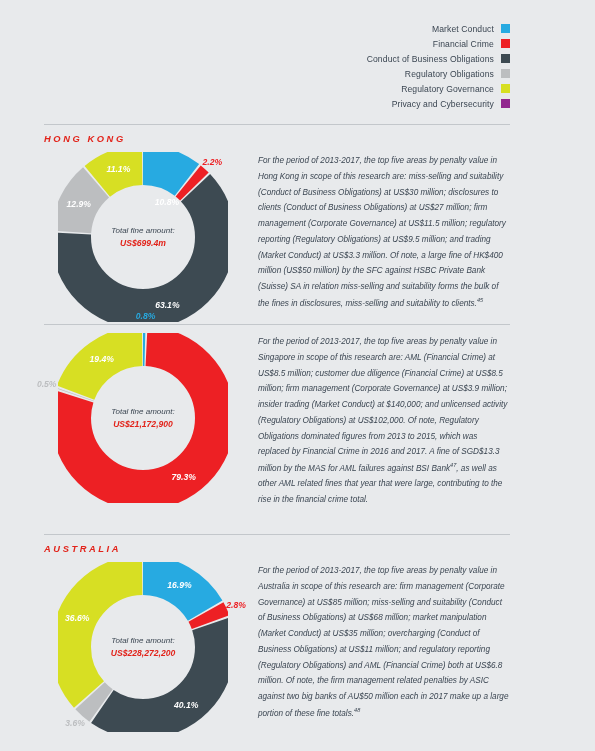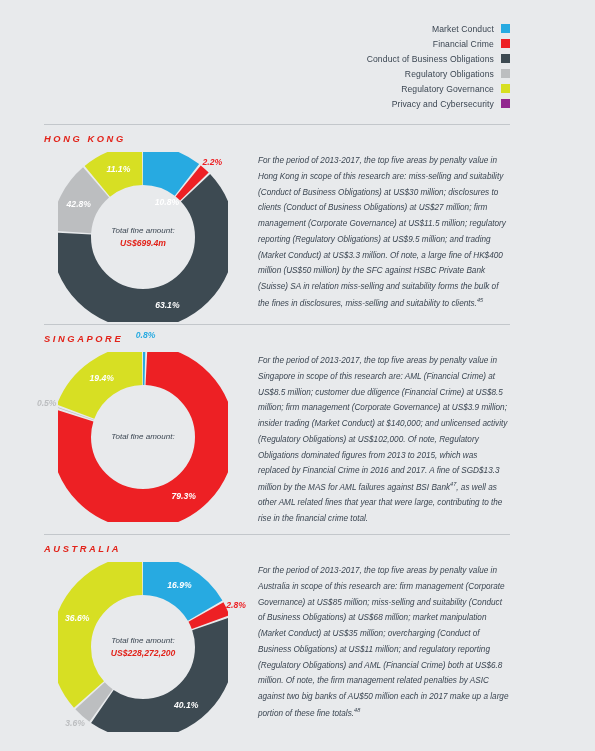--- a/index.html
+++ b/index.html
@@ -102,44 +102,44 @@
               <circle cx="85" cy="85" r="72" fill="none" stroke="#bcbec0" stroke-width="40" stroke-dasharray="56.69992520787613 452.3893421169302" stroke-dashoffset="-343.92436498599795" transform="rotate(-90 85 85)"></circle>
               <circle cx="85" cy="85" r="72" fill="none" stroke="#d7df23" stroke-width="40" stroke-dasharray="48.565051923056195 452.3893421169302" stroke-dashoffset="-402.2242901938741" transform="rotate(-90 85 85)"></circle>
             </svg>
             <div class="donut-center">
               <div class="lbl">Total fine amount:</div>
               <div class="amt">US$699.4m</div>
             </div>
             <div class="slice-label" style="left: 108.94px; top: 17.0966px; color: rgb(255, 255, 255); margin-top: 33px;">10.8%</div>
             <div class="slice-label" style="left: 154.299px; top: 10.1562px; color: rgb(237, 32, 36);">2.2%</div>
             <div class="slice-label" style="left: 109.366px; top: 152.752px; color: rgb(255, 255, 255);">63.1%</div>
-            <div class="slice-label" style="left: 20.781px; top: 52.4436px; color: rgb(255, 255, 255);">42.8%</div>
+            <div class="slice-label" style="left: 20.781px; top: 52.4436px; color: rgb(255, 255, 255);">12.9%</div>
             <div class="slice-label" style="left: 60.4217px; top: 17.325px; color: rgb(255, 255, 255);">11.1%</div>
           </div>
       </div>
       <div class="copy">
         <span>For the period of 2013-2017, the top five areas by penalty value in Hong Kong in scope of this research are: miss-selling and suitability (Conduct of Business Obligations) at US$30 million; disclosures to clients (Conduct of Business Obligations) at US$27 million; firm management (Corporate Governance) at US$11.5 million; regulatory reporting (Regulatory Obligations) at US$9.5 million; and trading (Market Conduct) at US$3.3 million. Of note, a large fine of HK$400 million (US$50 million) by the SFC against HSBC Private Bank (Suisse) SA in relation miss-selling and suitability forms the bulk of the fines in disclosures, miss-selling and suitability to clients.</span><sup>45</sup>
       </div>
     </div>
   </div>
 
   <div class="section" id="sec-sg">
     <div class="rule"></div>
-    <div class="country-title">SINGAPORE</div>
     <div class="section-body">
       <div class="chart-wrap">
         <div class="donut" id="donut-sg">
             <svg width="170" height="170" viewBox="0 0 170 170">
               <circle cx="85" cy="85" r="72" fill="none" stroke="#27aae1" stroke-width="40" stroke-dasharray="2.0191147369354416 452.3893421169302" stroke-dashoffset="0" transform="rotate(-90 85 85)"></circle>
               <circle cx="85" cy="85" r="72" fill="none" stroke="#ed2024" stroke-width="40" stroke-dasharray="357.1447482987256 452.3893421169302" stroke-dashoffset="-3.619114736935436" transform="rotate(-90 85 85)"></circle>
               <circle cx="85" cy="85" r="72" fill="none" stroke="#bcbec0" stroke-width="40" stroke-dasharray="0.661946710584651 452.3893421169302" stroke-dashoffset="-362.36386303566104" transform="rotate(-90 85 85)"></circle>
               <circle cx="85" cy="85" r="72" fill="none" stroke="#d7df23" stroke-width="40" stroke-dasharray="86.16353237068445 452.3893421169302" stroke-dashoffset="-364.6258097462457" transform="rotate(-90 85 85)"></circle>
             </svg>
             <div class="donut-center">
               <div class="lbl">Total fine amount:</div>
+              <div class="amt">US$21,172,900</div>
             </div>
             <div class="slice-label" style="left: 87.5633px; top: -16.9678px; color: rgb(39, 170, 225);">0.8%</div>
             <div class="slice-label" style="left: 125.657px; top: 144.422px; color: rgb(255, 255, 255);">79.3%</div>
             <div class="slice-label" style="left: -11.2912px; top: 51.3547px; color: rgb(188, 190, 192);">0.5%</div>
             <div class="slice-label" style="left: 43.7849px; top: 25.9634px; color: rgb(255, 255, 255);">19.4%</div>
           </div>
       </div>
       <div class="copy">
         <span>For the period of 2013-2017, the top five areas by penalty value in Singapore in scope of this research are: AML (Financial Crime) at US$8.5 million; customer due diligence (Financial Crime) at US$8.5 million; firm management (Corporate Governance) at US$3.9 million; insider trading (Market Conduct) at $140,000; and unlicensed activity (Regulatory Obligations) at US$102,000. Of note, Regulatory Obligations dominated figures from 2013 to 2015, which was replaced by Financial Crime in 2016 and 2017. A fine of SGD$13.3 million by the MAS for AML failures against BSI Bank</span><sup>47</sup><span>, as well as other AML related fines that year that were large, contributing to the rise in the financial crime total.</span>
       </div>

